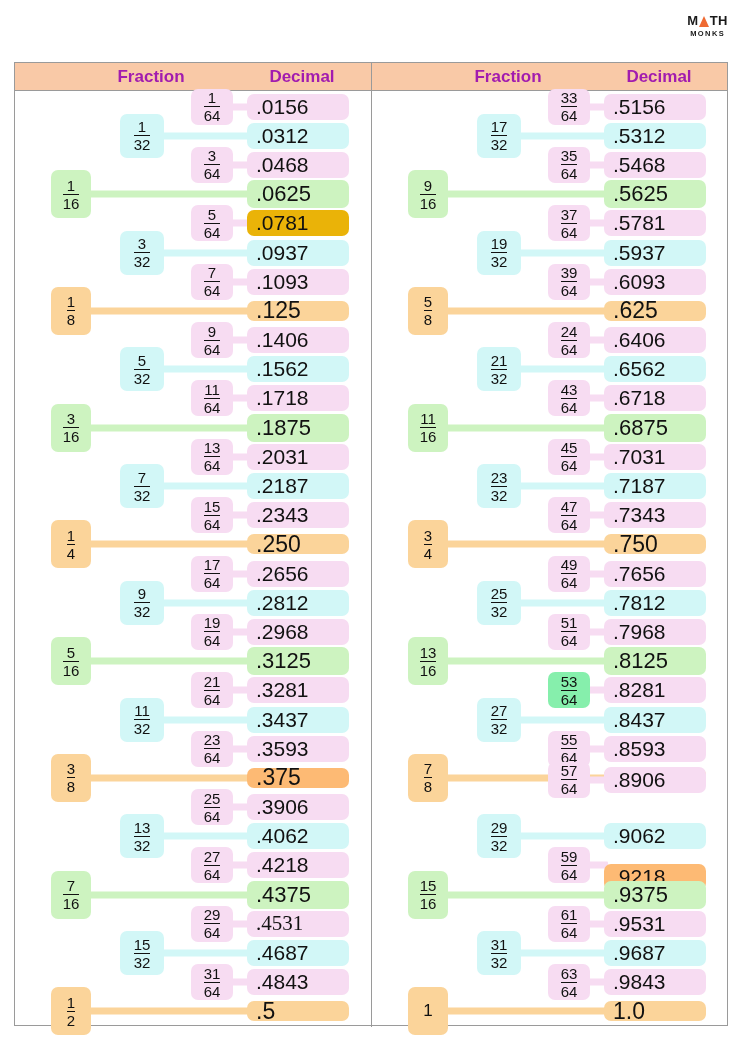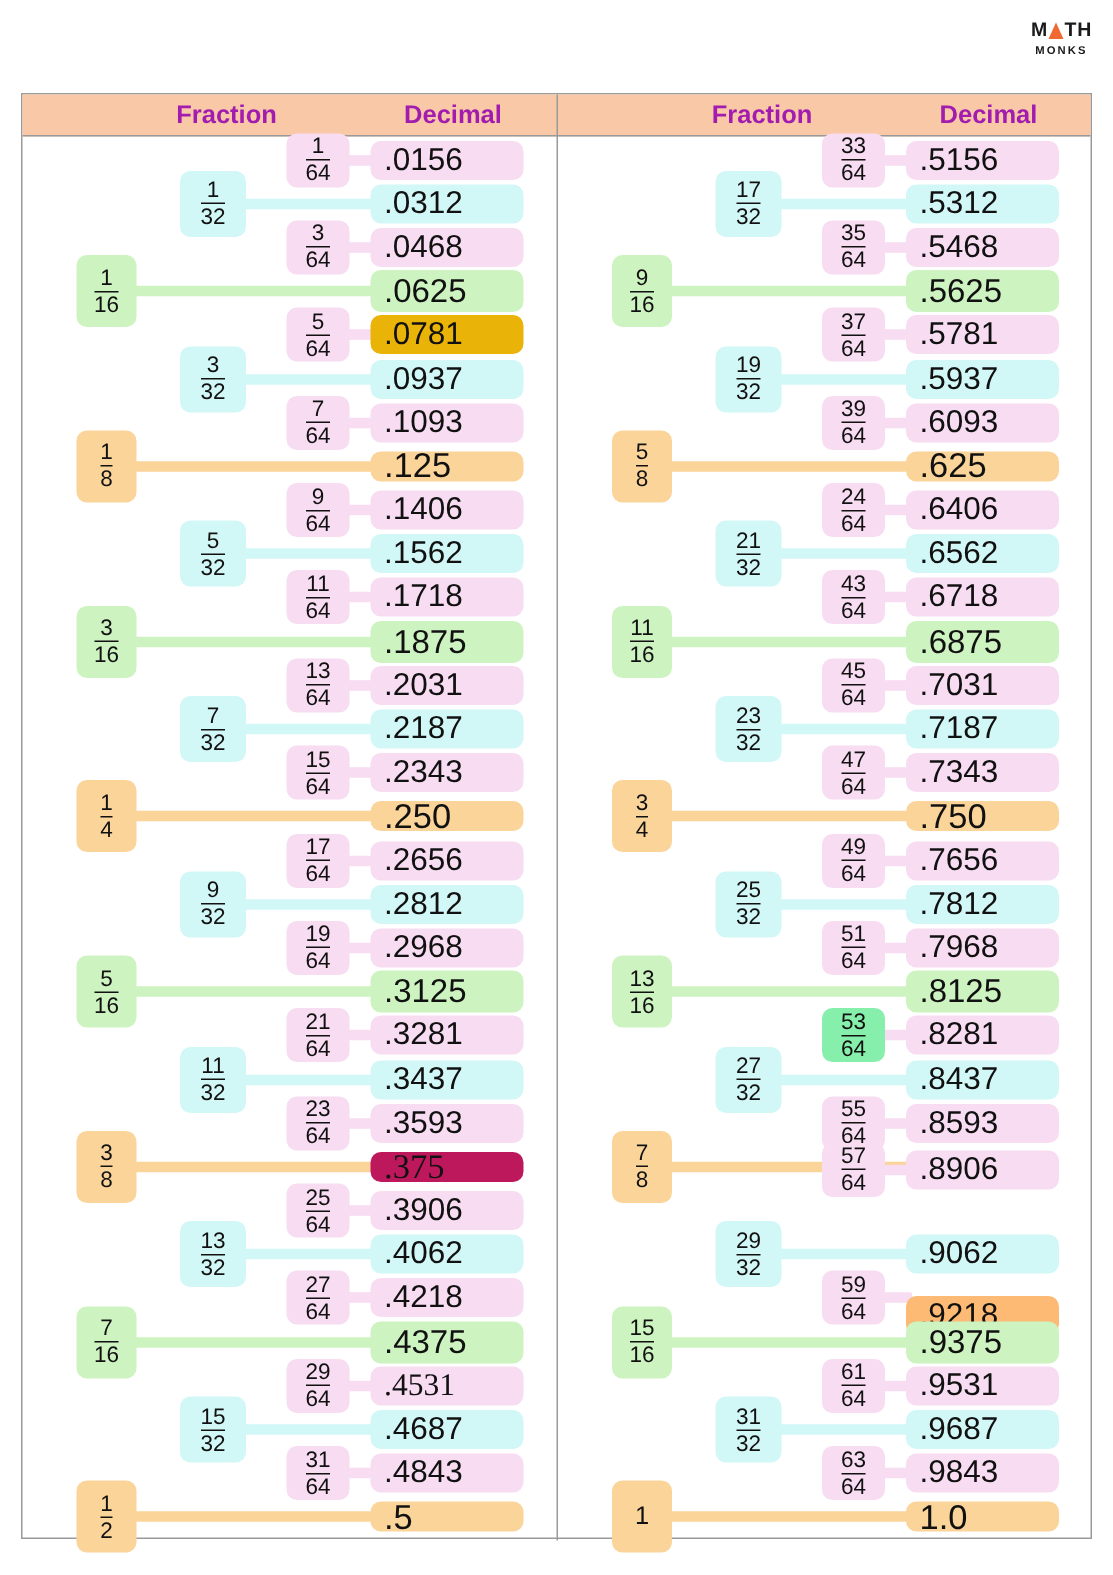--- a/index.html
+++ b/index.html
@@ -375,21 +375,21 @@
           <div class="dec" style="background: rgb(247, 220, 242);">.3593</div>
         </div>
         <div class="row dmaj" style="top: 671.312px; height: 29.1875px;">
           <div class="rail" style="background: rgb(251, 212, 154);"></div>
           <div class="chip" style="background: rgb(251, 212, 154);">
             <div class="frac">
               <span class="num">3</span>
               <span class="den">8</span>
             </div>
           </div>
-          <div class="dec" style="background: #be185d; font-family: Liberation Serif, serif;">.375</div>
+          <div class="dec" style="background: #fdba74;">.375</div>
         </div>
         <div class="row d64" style="top: 700.5px; height: 29.1875px;">
           <div class="rail" style="background: rgb(247, 220, 242);"></div>
           <div class="chip" style="background: rgb(247, 220, 242);">
             <div class="frac">
               <span class="num">25</span>
               <span class="den">64</span>
             </div>
           </div>
           <div class="dec" style="background: rgb(247, 220, 242);">.3906</div>

